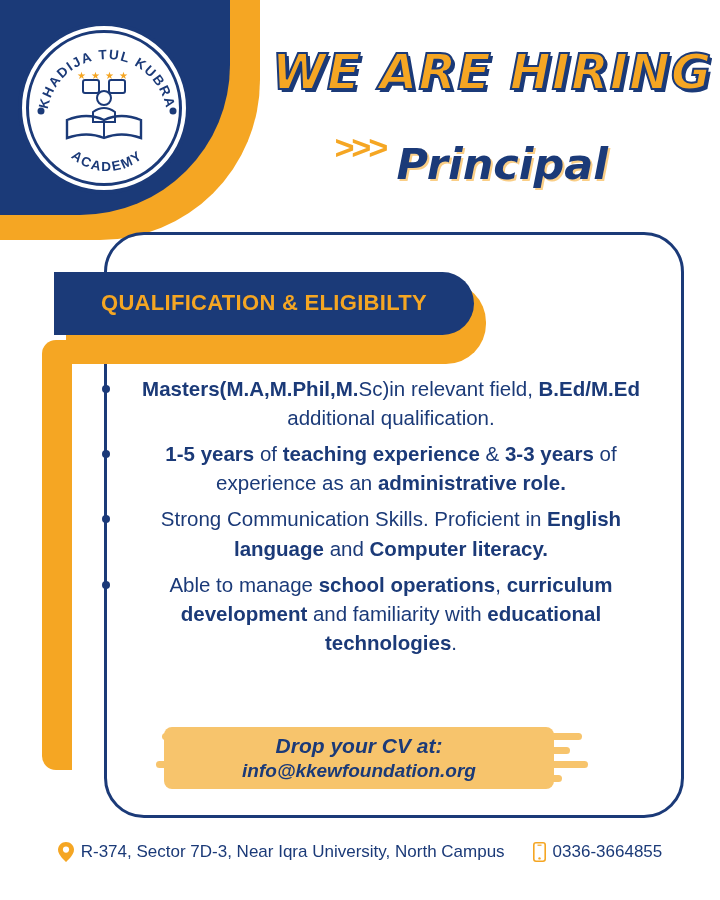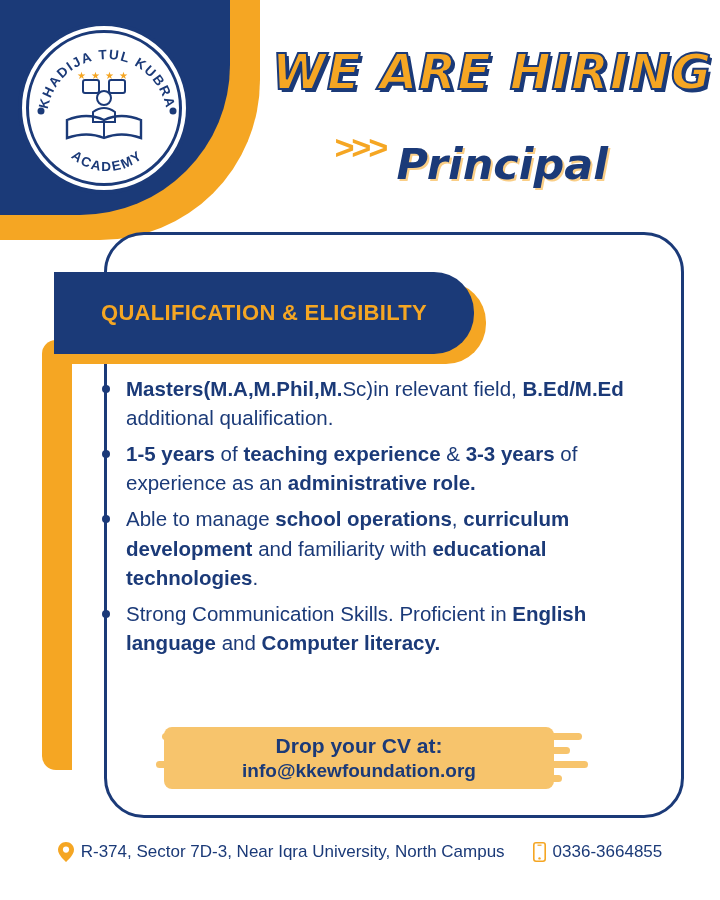--- a/index.html
+++ b/index.html
@@ -144,21 +144,21 @@
     left: 66px; top: 282px;
     width: 420px; height: 82px;
     background: #f5a623;
     border-top-right-radius: 40px;
     border-bottom-right-radius: 40px;
     z-index: 4;
   }
   .sec-head {
     position: absolute;
     left: 54px; top: 272px;
-    width: 420px; height: 82px;
+    width: 420px; height: 63px;
     background: #1b3a78;
     border-top-right-radius: 40px;
     border-bottom-right-radius: 40px;
     z-index: 5;
     display: flex; flex-direction: column;
     align-items: center; justify-content: center;
     color: #f5a623;
     font-size: 22px;
     font-weight: bold;
     letter-spacing: 0.3px;
@@ -175,20 +175,21 @@
   }
   .bullets ul { list-style: none; }
   .bullets li {
     position: relative;
     padding-left: 30px;
     margin-bottom: 7px;
     font-size: 20.5px;
     line-height: 1.42;
     color: #1b3a78;
     font-family: "Liberation Sans", sans-serif;
+    text-align: center;
   }
   .bullets li::before {
     content: "";
     position: absolute;
     left: 6px; top: 11px;
     width: 8px; height: 8px;
     border-radius: 50%;
     background: #1b3a78;
   }
   .bullets b { font-weight: bold; }
@@ -197,20 +198,21 @@
   .cv-band {
     position: absolute;
     left: 164px; top: 727px;
     width: 390px; height: 62px;
     background: #f7c46c;
     border-radius: 8px;
     z-index: 6;
     display: flex; flex-direction: column;
     align-items: center; justify-content: center;
     color: #1b3a78;
+    font-style: italic;
   }
   .cv-title { font-size: 21px; font-weight: bold; }
   .cv-mail { font-size: 19px; font-weight: bold; margin-top: 2px; }
 
   .dash-left, .dash-right {
     position: absolute;
     top: 733px;
     z-index: 6;
     display: flex; flex-direction: column; gap: 7px;
   }
@@ -299,22 +301,22 @@
 
   <div class="sec-shadow"></div>
   <div class="sec-head">
     <span>QUALIFICATION &amp; ELIGIBILTY</span>
   </div>
 
   <div class="bullets">
     <ul id="criteria-ul">
         <li><b>Masters(M.A,M.Phil,M.</b>Sc)in relevant field, <b>B.Ed/M.Ed</b> additional qualification.</li>
         <li><b>1-5 years</b> of <b>teaching experience</b> &amp; <b>3-3 years</b> of experience as an <b>administrative role.</b></li>
+        <li>Strong Communication Skills. Proficient in <b>English language</b> and <b>Computer literacy.</b></li>
         <li>Able to manage <b>school operations</b>, <b>curriculum development</b> and familiarity with <b>educational technologies</b>.</li>
-        <li>Strong Communication Skills. Proficient in <b>English language</b> and <b>Computer literacy.</b></li>
       </ul>
   </div>
 
   <div class="dash-left">
     <div class="dash" style="width:34px"></div>
     <div class="dash" style="width:22px"></div>
     <div class="dash" style="width:40px"></div>
     <div class="dash" style="width:14px"></div>
   </div>
   <div class="dash-right">

